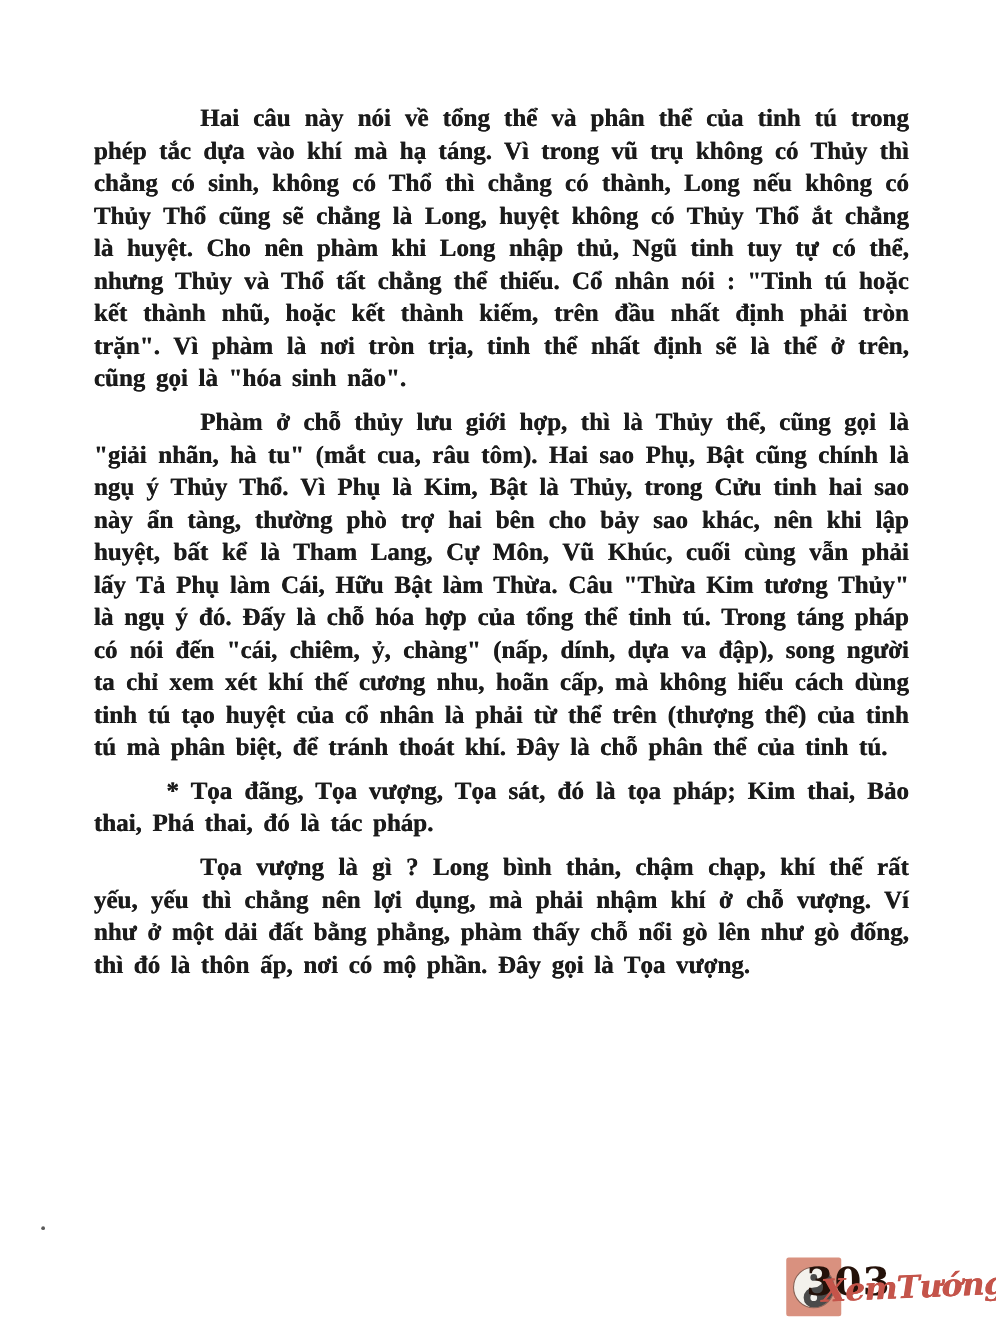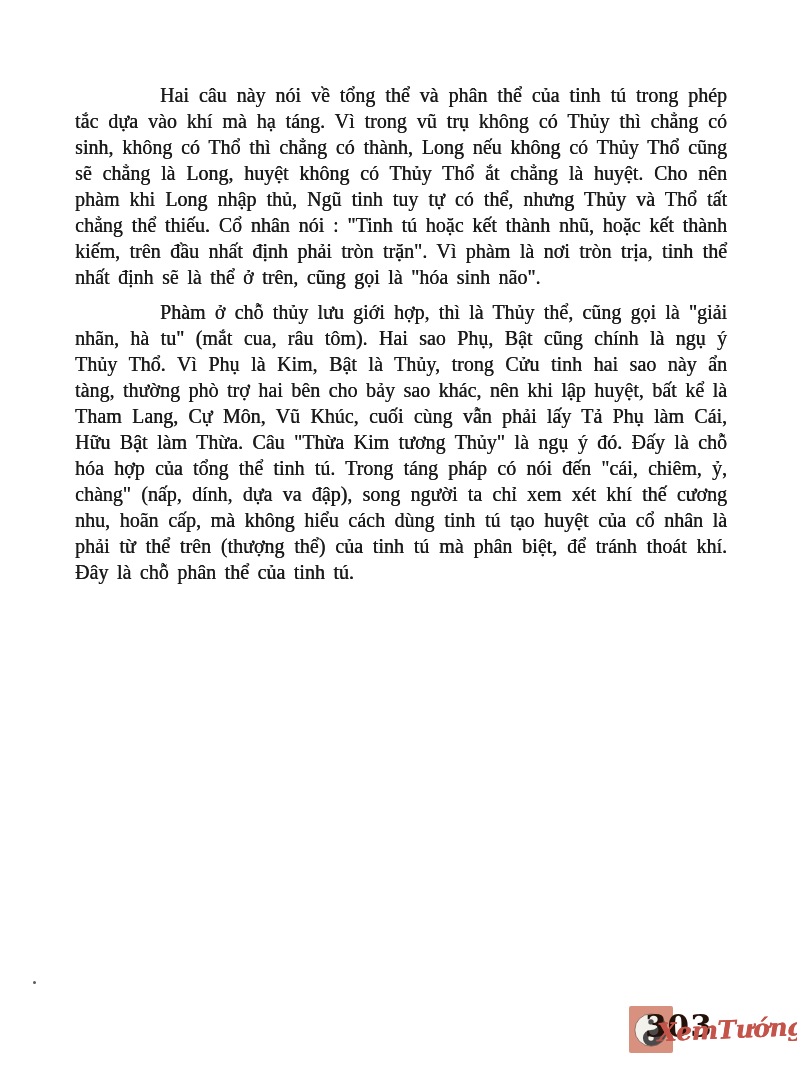--- a/index.html
+++ b/index.html
@@ -22,20 +22,21 @@
   .text-block {
     position: absolute;
     left: 75px;
     top: 82px;
     width: 652px;
     color: #1b1b1b;
     font-size: 20px;
     line-height: 26px;
     text-align: justify;
     text-shadow: 0.35px 0 0 currentColor; 
+    font-weight: bold;
   }
   .text-block p {
     margin: 0 0 9px 0;
     text-indent: 85px;
     word-spacing: 3.5px;
   }
   .text-block p.note {
     text-indent: 58px;
   }
   
@@ -89,20 +90,22 @@
   }
 </style>
 </head>
 <body>
 
 <div class="scan-page">
 
   <div class="text-block">
     <p>Hai câu này nói về tổng thể và phân thể của tinh tú trong phép tắc dựa vào khí mà hạ táng. Vì trong vũ trụ không có Thủy thì chẳng có sinh, không có Thổ thì chẳng có thành, Long nếu không có Thủy Thổ cũng sẽ chẳng là Long, huyệt không có Thủy Thổ ắt chẳng là huyệt. Cho nên phàm khi Long nhập thủ, Ngũ tinh tuy tự có thể, nhưng Thủy và Thổ tất chẳng thể thiếu. Cổ nhân nói : "Tinh tú hoặc kết thành nhũ, hoặc kết thành kiếm, trên đầu nhất định phải tròn trặn". Vì phàm là nơi tròn trịa, tinh thể nhất định sẽ là thể ở trên, cũng gọi là "hóa sinh não".</p>
     <p>Phàm ở chỗ thủy lưu giới hợp, thì là Thủy thể, cũng gọi là "giải nhãn, hà tu" (mắt cua, râu tôm). Hai sao Phụ, Bật cũng chính là ngụ ý Thủy Thổ. Vì Phụ là Kim, Bật là Thủy, trong Cửu tinh hai sao này ẩn tàng, thường phò trợ hai bên cho bảy sao khác, nên khi lập huyệt, bất kể là Tham Lang, Cự Môn, Vũ Khúc, cuối cùng vẫn phải lấy Tả Phụ làm Cái, Hữu Bật làm Thừa. Câu "Thừa Kim tương Thủy" là ngụ ý đó. Đấy là chỗ hóa hợp của tổng thể tinh tú. Trong táng pháp có nói đến "cái, chiêm, ỷ, chàng" (nấp, dính, dựa va đập), song người ta chỉ xem xét khí thế cương nhu, hoãn cấp, mà không hiểu cách dùng tinh tú tạo huyệt của cổ nhân là phải từ thể trên (thượng thể) của tinh tú mà phân biệt, để tránh thoát khí. Đây là chỗ phân thể của tinh tú.</p>
+    <p class="note">* Tọa đãng, Tọa vượng, Tọa sát, đó là tọa pháp; Kim thai, Bảo thai, Phá thai, đó là tác pháp.</p>
+    <p>Tọa vượng là gì ? Long bình thản, chậm chạp, khí thế rất yếu, yếu thì chẳng nên lợi dụng, mà phải nhậm khí ở chỗ vượng. Ví như ở một dải đất bằng phẳng, phàm thấy chỗ nổi gò lên như gò đống, thì đó là thôn ấp, nơi có mộ phần. Đây gọi là Tọa vượng.</p>
   </div>
 
   <span class="speck"></span>
 
   <div class="logo-box">
     <span style="display:inline-flex;">
       <svg width="36" height="36" viewBox="0 0 40 40" aria-hidden="true">
         <circle cx="20" cy="20" r="18" fill="#f3f1ec"></circle>
         <path d="M20,2 a18,18 0 0 1 0,36 a9,9 0 0 1 0,-18 a9,9 0 0 0 0,-18 z" fill="#4a4a4a"></path>
         <circle cx="20" cy="11" r="3" fill="#4a4a4a"></circle>

